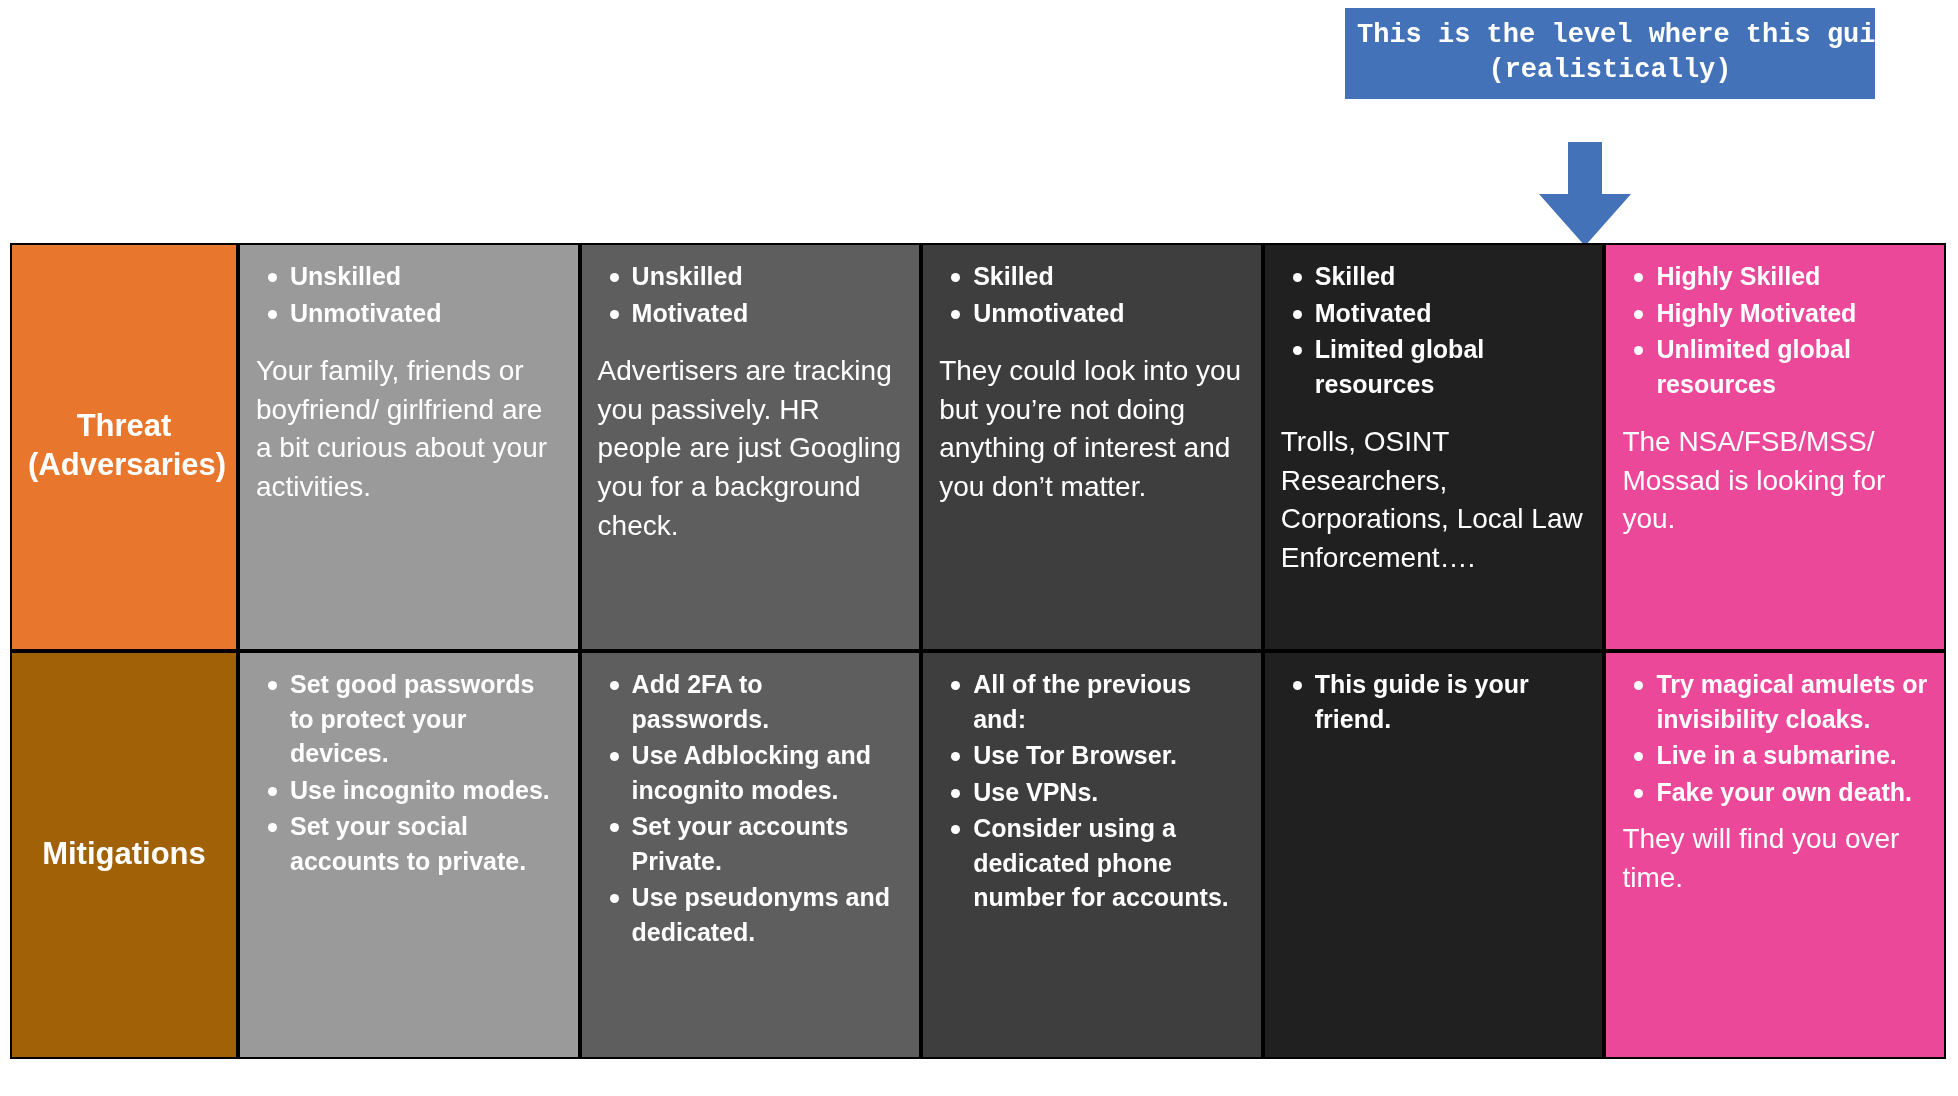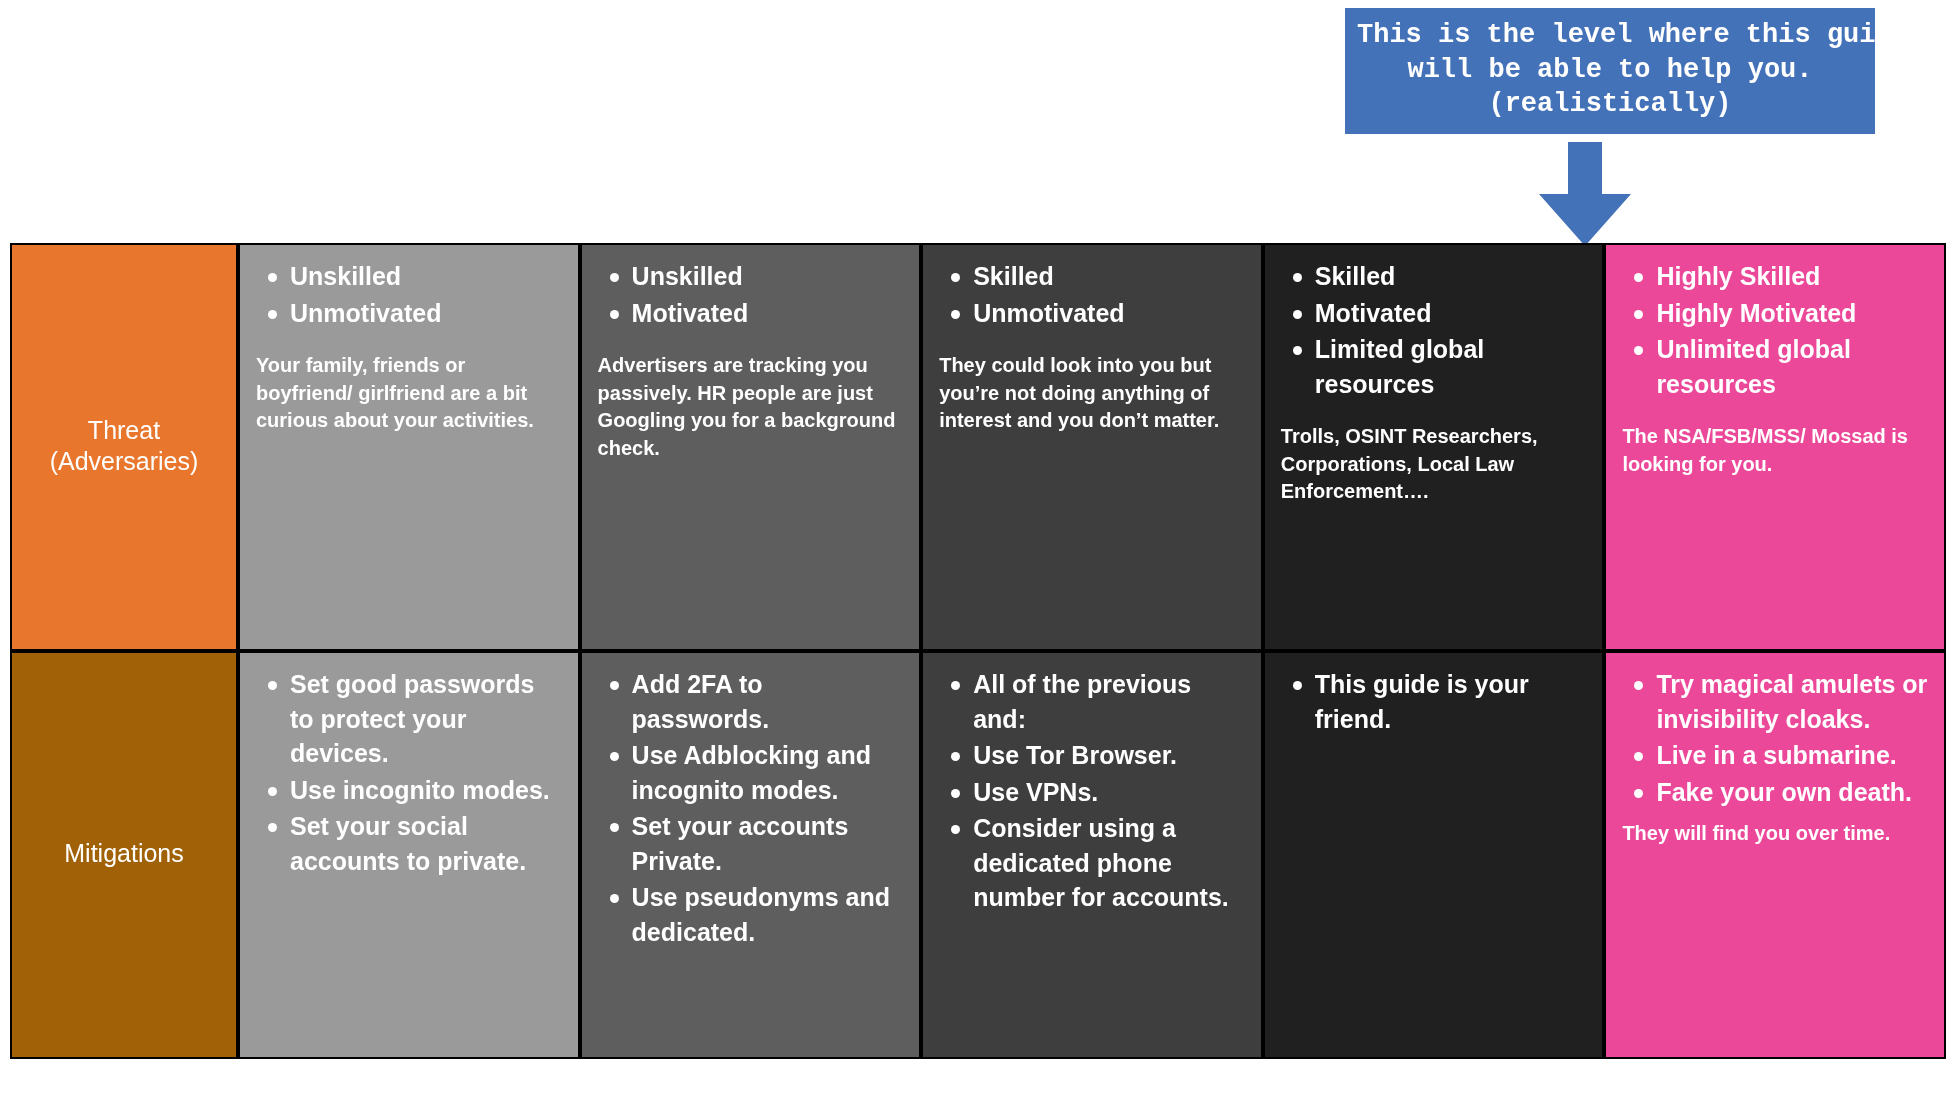--- a/index.html
+++ b/index.html
@@ -57,22 +57,22 @@
     vertical-align: top;
     padding: 14px 16px 16px 16px;
     box-sizing: border-box;
     border: 2px solid #000000;
   }
   .rowhead {
     width: 228px;
     vertical-align: middle !important;
     text-align: center;
     color: #ffffff;
-    font-weight: normal;
-    font-size: 25px;
+    font-weight: bold;
+    font-size: 31px;
     line-height: 1.25;
   }
   .rowhead.threat { background: #E8762C; height: 408px; }
   .rowhead.mitig  { background: #a16207; height: 408px; }
 
   .cell { color: #ffffff; }
   .c1 { background: #9A9A9A; }
   .c2 { background: #5E5E5E; }
   .c3 { background: #3E3E3E; }
   .c4 { background: #202020; }
@@ -94,35 +94,34 @@
     content: "";
     position: absolute;
     left: -22px;
     top: 14px;
     width: 9px;
     height: 9px;
     border-radius: 50%;
     background: #ffffff;
   }
   p.para {
-    font-weight: bold;
-    font-size: 20px;
+    font-weight: normal;
+    font-size: 28px;
     line-height: 1.38;
     margin: 22px 0 0 0;
   }
   p.para.tight { margin-top: 11px; }
   .cell-inner { min-height: 1px; }
 </style>
 </head>
 <body>
 
 <div id="callout-wrap">
   <div id="callout-box">
     <div>This is the level where this guide</div>
-    <div>will be able to help you.</div>
     <div>(realistically)</div>
   </div>
 </div>
 
 <div id="arrow-wrap">
   <svg width="110" height="110" viewBox="0 0 110 110" xmlns="http://www.w3.org/2000/svg">
     <polygon points="38,0 72,0 72,52 101,52 55,104 9,52 38,52" fill="#4472B8"></polygon>
   </svg>
 </div>
 

